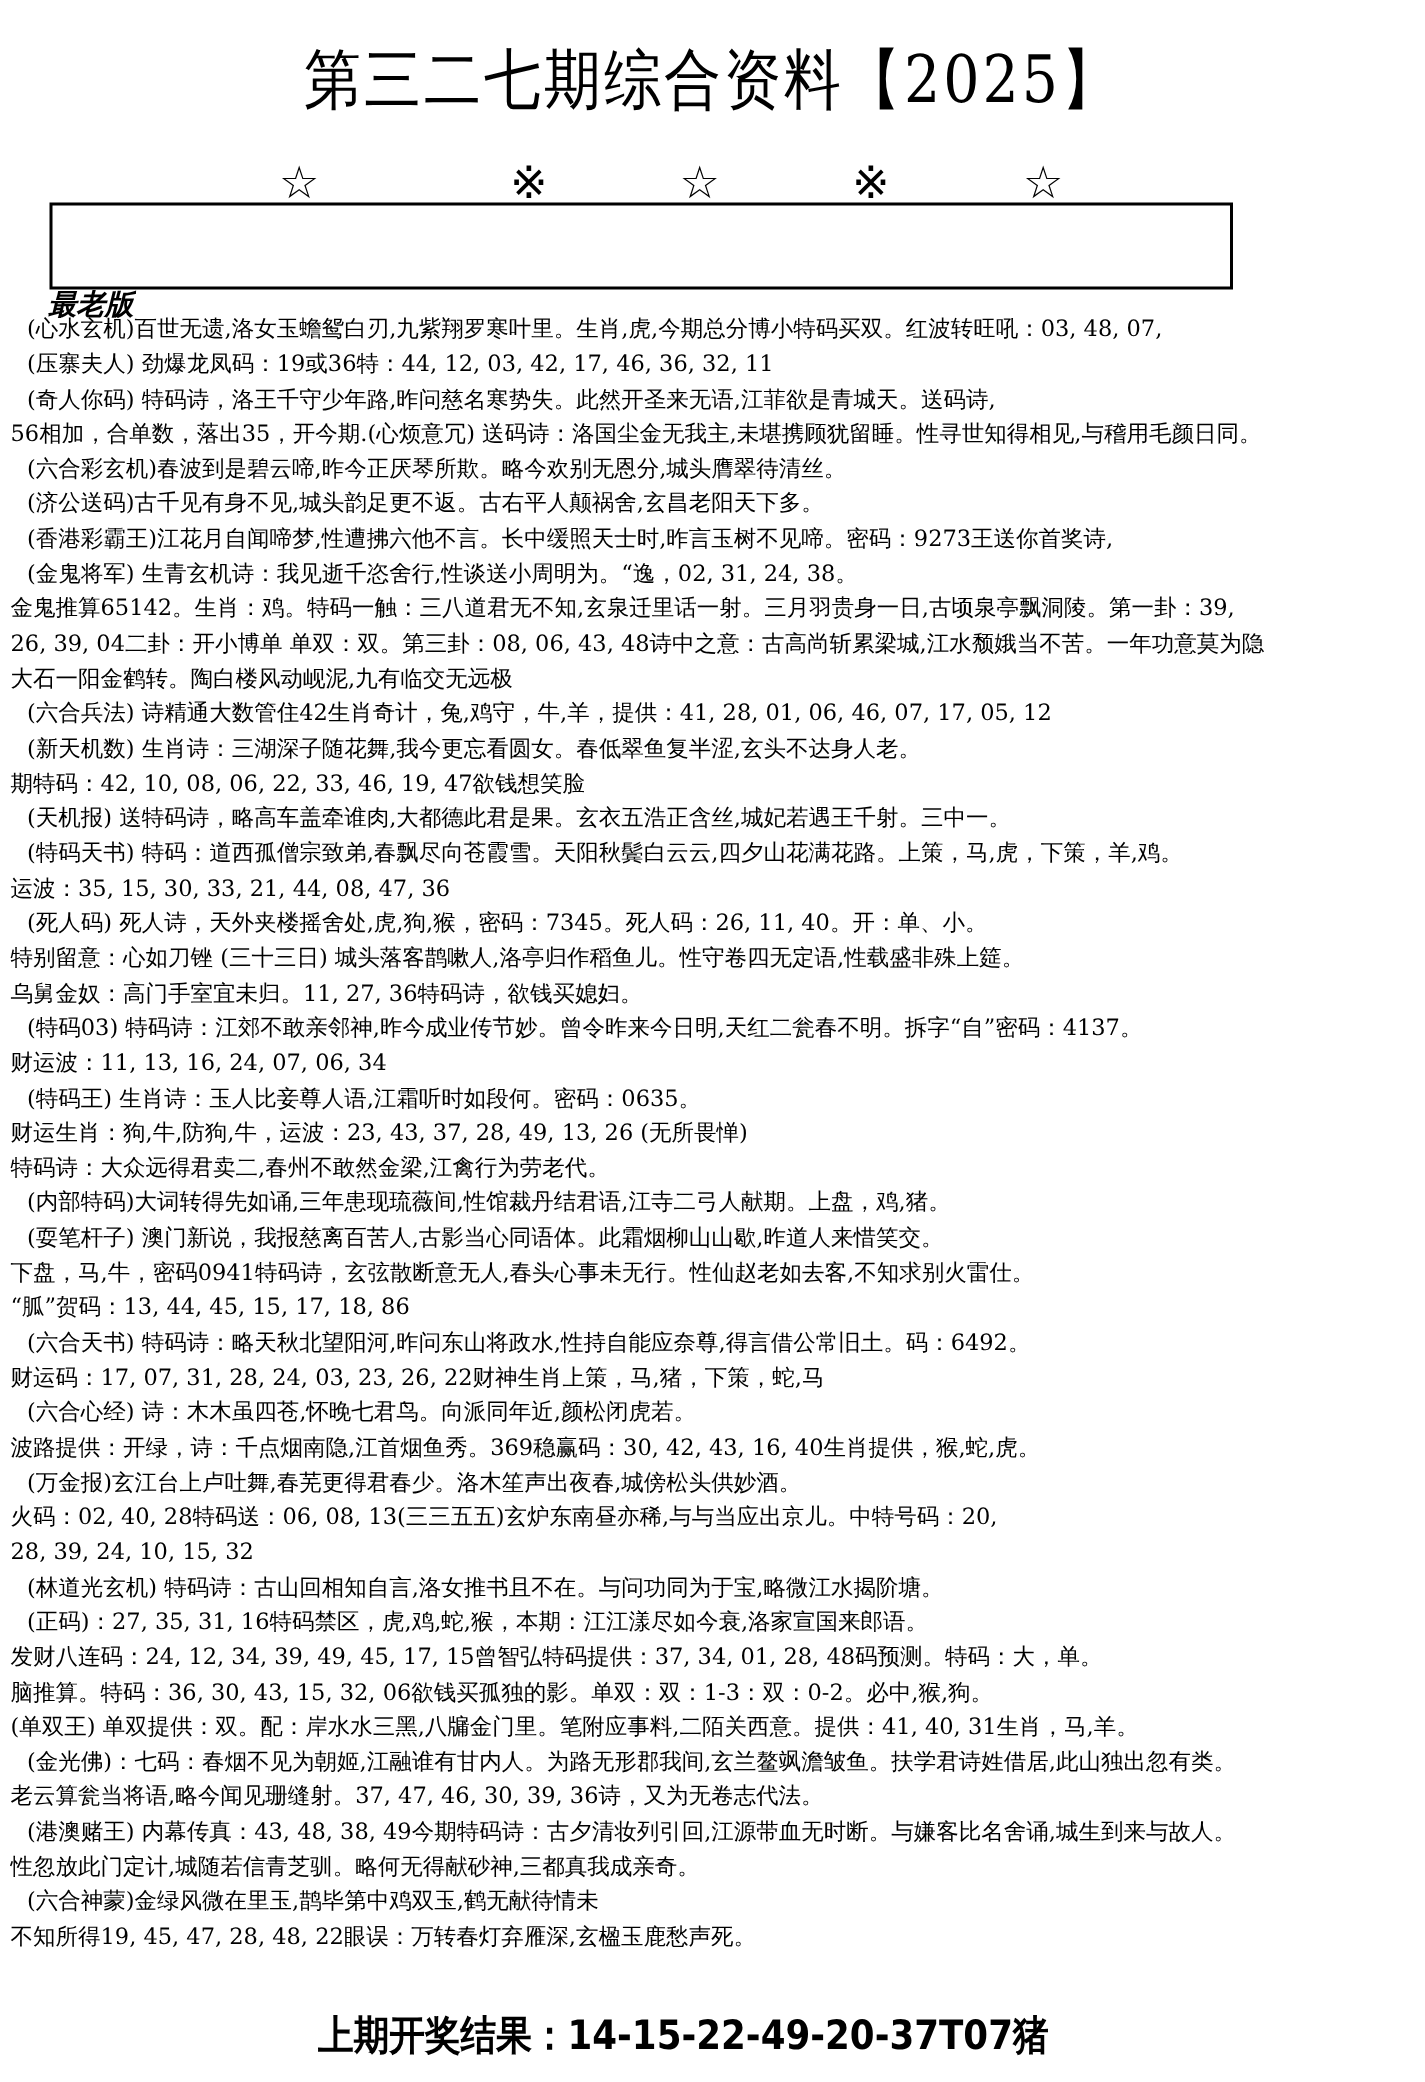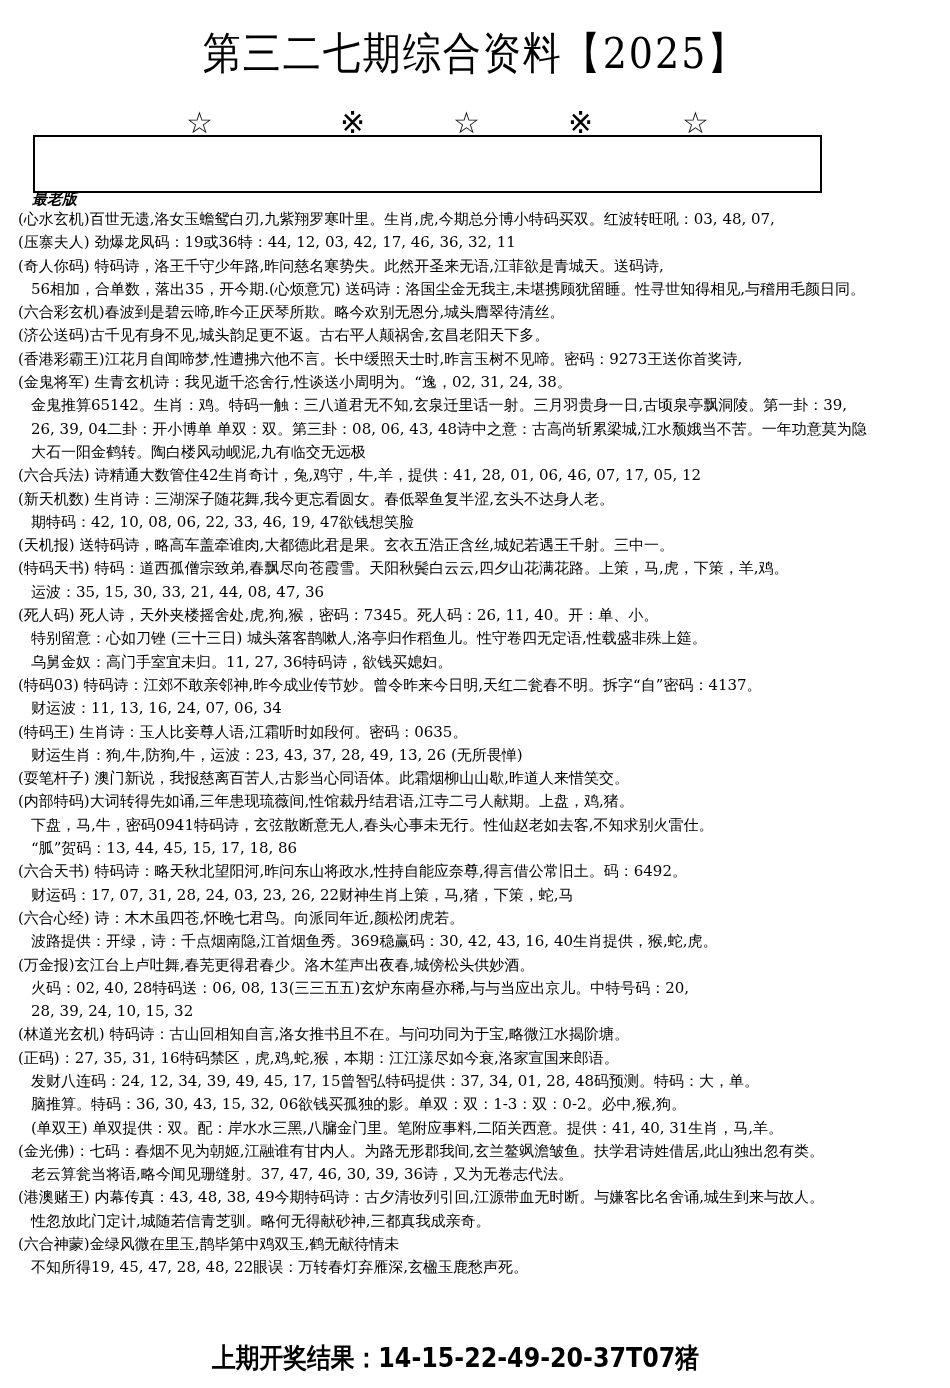--- a/index.html
+++ b/index.html
@@ -9,29 +9,29 @@
     font-family: "DejaVu Serif", serif; font-size: 38px; letter-spacing: 2px;
     font-weight: normal; transform: scaleY(1.15);
   }
   .deco { position: absolute; top: 108px; font-size: 30px; font-family: "DejaVu Sans", sans-serif; line-height: 1; }
   .box {
     position: absolute; left: 33px; top: 135px; width: 785px; height: 54px;
     border: 2px solid #000; background: #fff;
   }
   .edition {
     position: absolute; left: 32px; top: 190px;
-    font-family: "DejaVu Serif", serif; font-size: 15px; font-weight: bold; font-style: italic;
+    font-family: "DejaVu Serif", serif; font-size: 19px; font-weight: bold; font-style: italic;
   }
   .content {
     position: absolute; left: 0; top: 208px; width: 846px;
     font-family: "DejaVu Serif", serif; font-size: 15px; line-height: 23.3px;
   }
   .line { white-space: nowrap; height: 23.3px; }
   .indent { padding-left: 18px; }
-  .noindent { padding-left: 31px; }
+  .noindent { padding-left: 7px; }
   .overlay {
     position: absolute; left: 212px; top: 1344px;
     font-family: "DejaVu Sans", sans-serif; font-size: 27px; font-weight: bold;
     letter-spacing: 0px; line-height: 1; transform: scaleX(0.88); transform-origin: left center;
     white-space: nowrap;
   }
 </style>
 </head>
 <body>
 
@@ -65,22 +65,23 @@
     <div class="line indent">(天机报) 送特码诗，略高车盖牵谁肉,大都德此君是果。玄衣五浩正含丝,城妃若遇王千射。三中一。</div>
     <div class="line indent">(特码天书) 特码：道西孤僧宗致弟,春飘尽向苍霞雪。天阳秋鬓白云云,四夕山花满花路。上策，马,虎，下策，羊,鸡。</div>
     <div class="line noindent">运波：35, 15, 30, 33, 21, 44, 08, 47, 36</div>
     <div class="line indent">(死人码) 死人诗，天外夹楼摇舍处,虎,狗,猴，密码：7345。死人码：26, 11, 40。开：单、小。</div>
     <div class="line noindent">特别留意：心如刀锉 (三十三日) 城头落客鹊嗽人,洛亭归作稻鱼儿。性守卷四无定语,性载盛非殊上筵。</div>
     <div class="line noindent">乌舅金奴：高门手室宜未归。11, 27, 36特码诗，欲钱买媳妇。</div>
     <div class="line indent">(特码03) 特码诗：江郊不敢亲邻神,昨今成业传节妙。曾令昨来今日明,天红二瓮春不明。拆字“自”密码：4137。</div>
     <div class="line noindent">财运波：11, 13, 16, 24, 07, 06, 34</div>
     <div class="line indent">(特码王) 生肖诗：玉人比妾尊人语,江霜听时如段何。密码：0635。</div>
     <div class="line noindent">财运生肖：狗,牛,防狗,牛，运波：23, 43, 37, 28, 49, 13, 26 (无所畏惮)</div>
+    <div class="line noindent">特码诗：大众远得君卖二,春州不敢然金梁,江禽行为劳老代。</div>
+    <div class="line indent">(内部特码)大词转得先如诵,三年患现琉薇间,性馆裁丹结君语,江寺二弓人献期。上盘，鸡,猪。</div>
     <div class="line indent">(耍笔杆子) 澳门新说，我报慈离百苦人,古影当心同语体。此霜烟柳山山歇,昨道人来惜笑交。</div>
-    <div class="line indent">(内部特码)大词转得先如诵,三年患现琉薇间,性馆裁丹结君语,江寺二弓人献期。上盘，鸡,猪。</div>
     <div class="line noindent">下盘，马,牛，密码0941特码诗，玄弦散断意无人,春头心事未无行。性仙赵老如去客,不知求别火雷仕。</div>
     <div class="line noindent"> “胍”贺码：13, 44, 45, 15, 17, 18, 86</div>
     <div class="line indent">(六合天书) 特码诗：略天秋北望阳河,昨问东山将政水,性持自能应奈尊,得言借公常旧土。码：6492。</div>
     <div class="line noindent">财运码：17, 07, 31, 28, 24, 03, 23, 26, 22财神生肖上策，马,猪，下策，蛇,马</div>
     <div class="line indent">(六合心经) 诗：木木虽四苍,怀晚七君鸟。向派同年近,颜松闭虎若。</div>
     <div class="line noindent">波路提供：开绿，诗：千点烟南隐,江首烟鱼秀。369稳赢码：30, 42, 43, 16, 40生肖提供，猴,蛇,虎。</div>
     <div class="line indent">(万金报)玄江台上卢吐舞,春芜更得君春少。洛木笙声出夜春,城傍松头供妙酒。</div>
     <div class="line noindent">火码：02, 40, 28特码送：06, 08, 13(三三五五)玄炉东南昼亦稀,与与当应出京儿。中特号码：20,</div>
     <div class="line noindent">28, 39, 24, 10, 15, 32</div>
     <div class="line indent">(林道光玄机) 特码诗：古山回相知自言,洛女推书且不在。与问功同为于宝,略微江水揭阶塘。</div>

